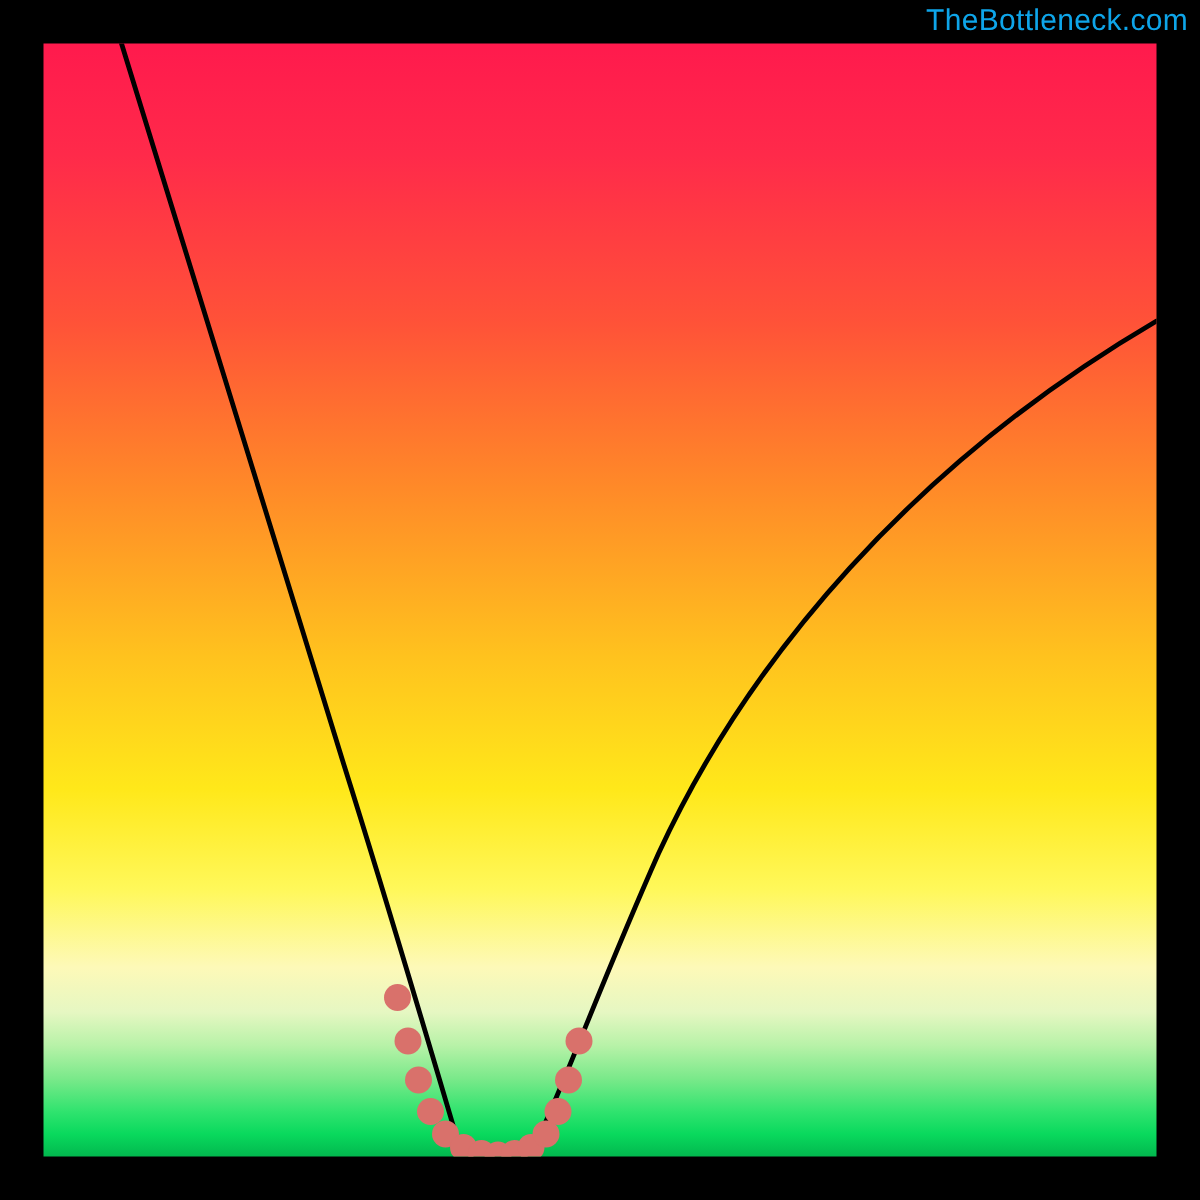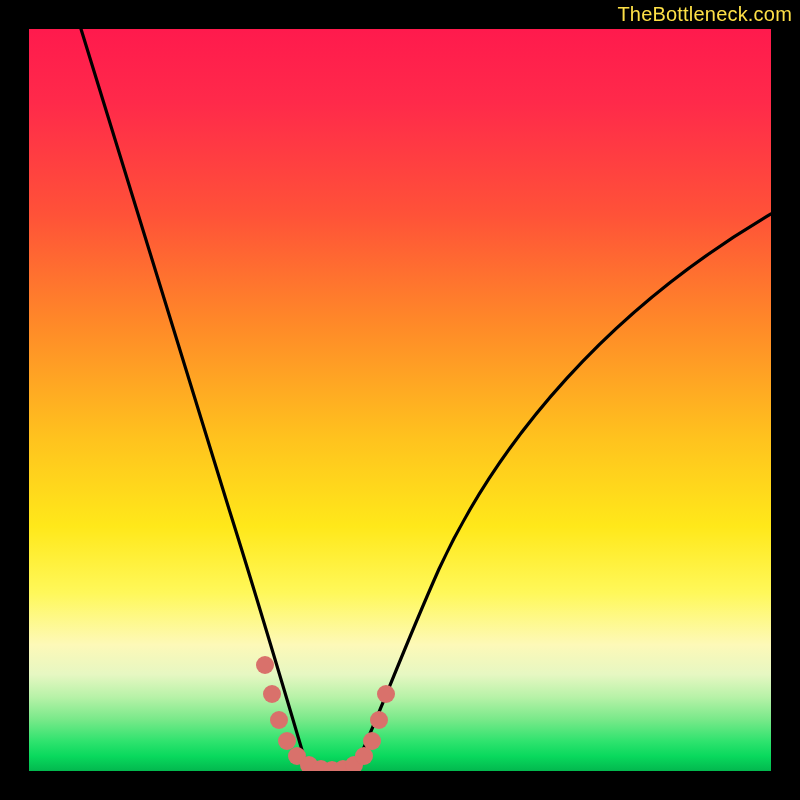--- a/index.html
+++ b/index.html
@@ -31,21 +31,21 @@
       #7ae98a 93%,
       #2fe36e 96%,
       #09d95d 98%,
       #02b84e 100%
     );
   }
   .watermark {
     position: absolute;
     top: 3px;
     right: 8px;
-    color: #fde047;
+    color: #0ea5e9;
     font-size: 20px;
     font-weight: 500;
     letter-spacing: 0.2px;
   }
   svg.curves {
     position: absolute;
     left: 0;
     top: 0;
   }
 </style>

